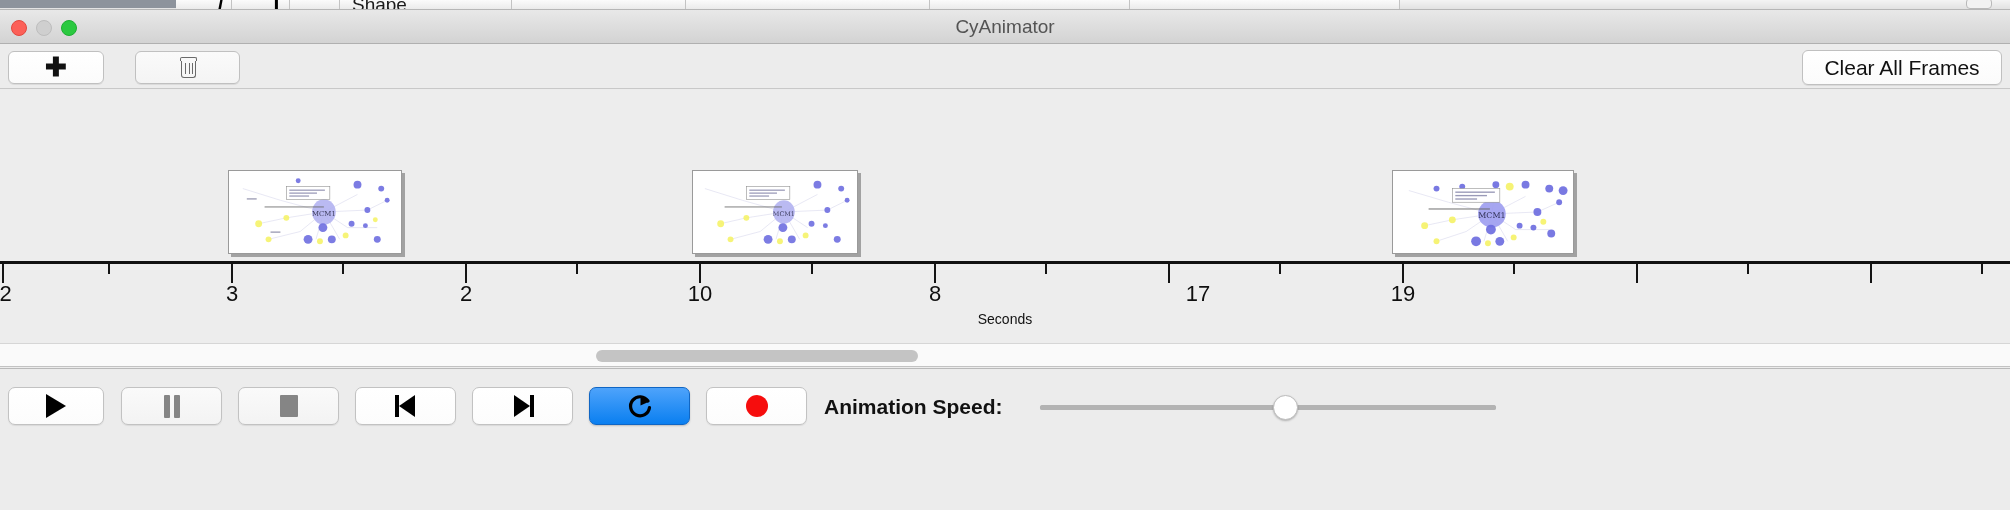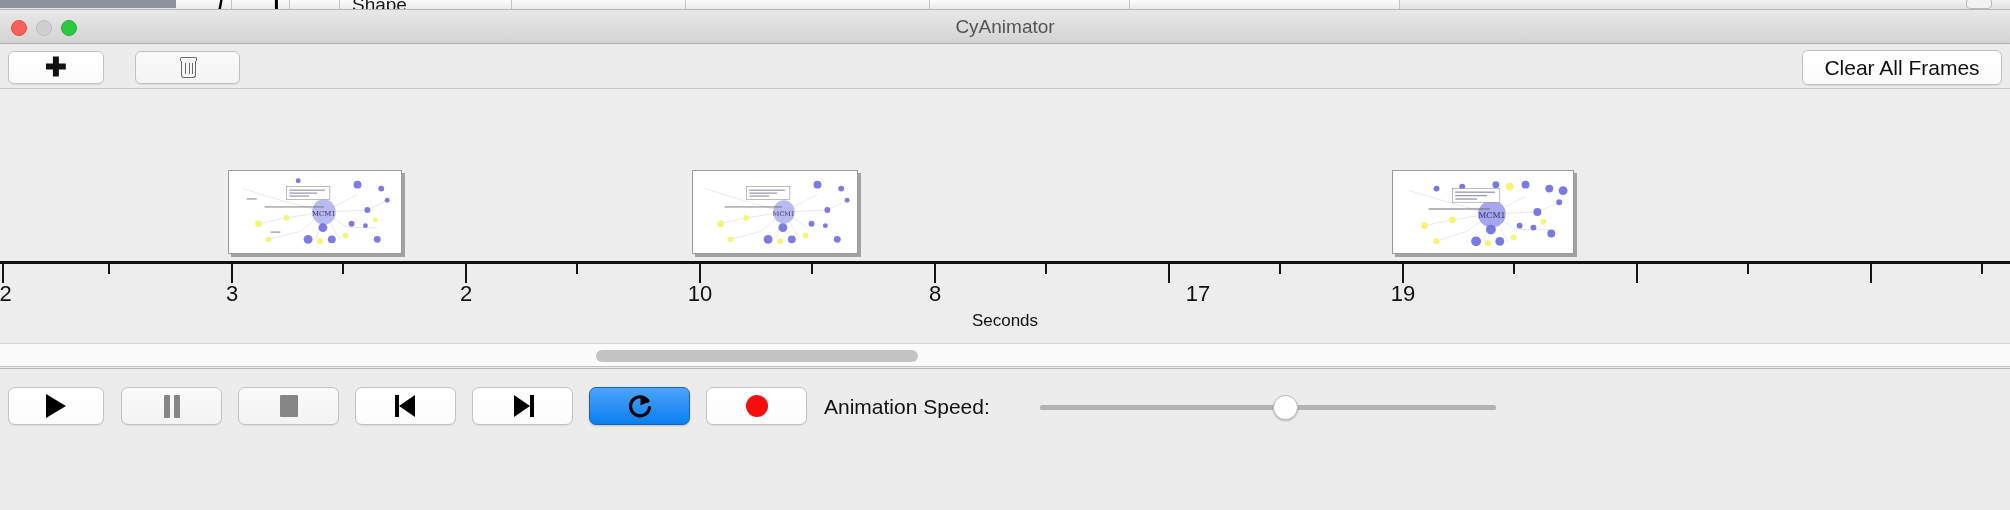--- a/index.html
+++ b/index.html
@@ -122,21 +122,21 @@
   }
   .tick { position: absolute; top: 9px; width: 2px; background: #141414; }
   .tick.major { height: 19px; }
   .tick.minor { height: 10px; }
   .tick-label {
     position: absolute; top: 26px; font-size: 22px; color: #0f0f0f;
     transform: translateX(-50%); white-space: nowrap;
   }
   .axis-title {
     position: absolute; top: 56px; width: 2010px; text-align: center;
-    font-size: 17px; color: #111;
+    font-size: 14px; color: #111;
   }
 
   
   .hscroll {
     position: absolute; top: 343px; left: 0; width: 2010px; height: 24px;
     background: #fafafa;
     border-top: 1px solid #d6d6d6; border-bottom: 1px solid #c2c2c2;
   }
   .hscroll-thumb {
     position: absolute; top: 6px; height: 12px;
@@ -439,20 +439,20 @@
     <div class="pbtn active" style="left:589px;width:101px;">
       <svg class="ic-loop" viewBox="0 0 28 28">
         <path d="M22 9 A9.5 9.5 0 1 0 23.5 15.5" fill="none" stroke="#000" stroke-width="3.2" stroke-linecap="round"></path>
         <path d="M14.5 4.5 L23.5 9.5 L14.5 13.5 Z" fill="#000"></path>
       </svg>
     </div>
     <div class="pbtn" style="left:706px;width:101px;">
       <span class="ic-record"></span>
     </div>
 
-    <div class="speed-label" style="left:824px;">Animation Speed:</div>
+    <div class="speed-label" style="left:824px;font-weight:bold;">Animation Speed:</div>
 
     <div class="slider-track" style="left:1040px;width:456px;"></div>
     <div class="slider-track" style="left:1040px;width:456px;"></div>
     <div class="slider-knob" style="left:1273px;"></div>
   </div>
 
 </div>
 
 </body></html>

